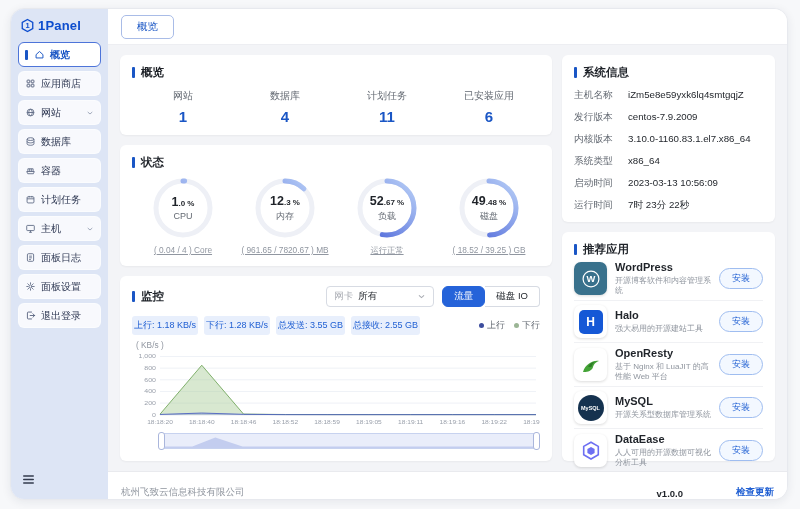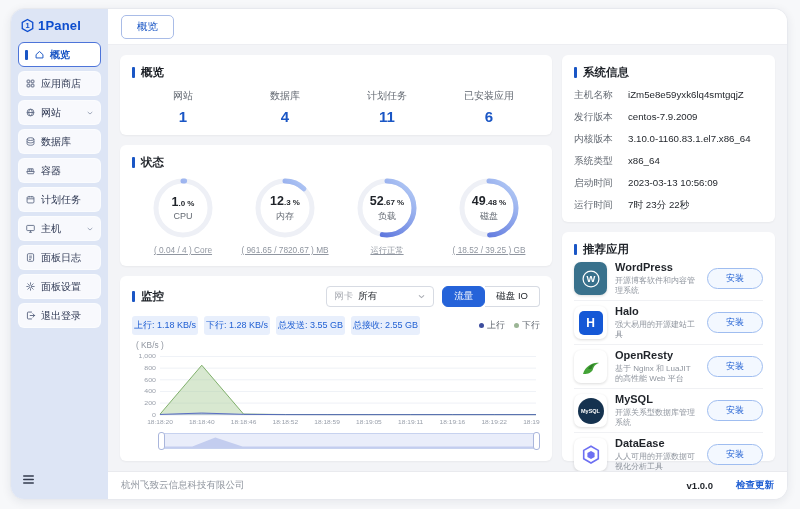--- a/index.html
+++ b/index.html
@@ -93,31 +93,31 @@
   .app-list { flex:1; display:flex; flex-direction:column; }
   .app-row { flex:1; display:flex; align-items:center; gap:8px; border-bottom:1px solid #f0f1f4; padding:4px 0; }
   .app-row:last-child { border-bottom:none; }
   .app-icon { width:33px; height:33px; border-radius:7px; box-shadow:0 1px 3px rgba(0,0,0,.14);
     display:flex; align-items:center; justify-content:center; flex-shrink:0; background:#fff; }
   .app-icon.wp { background:#39718c; }
   .app-meta { min-width:0; }
   .app-name { font-size:11px; font-weight:bold; color:#1f2329; }
   .app-desc { font-size:8px; color:#8f959e; margin-top:3px; line-height:1.25; }
   .install-btn { margin-left:auto; font-size:9px; color:#2160d3; border:1px solid #9fbdf0;
-    background:#f3f8ff; border-radius:999px; padding:3px 18px; flex-shrink:0; cursor:pointer; }
+    background:#f3f8ff; border-radius:999px; padding:3px 12px; flex-shrink:0; cursor:pointer; }
   .halo-inner { width:24px; height:24px; background:#1558d6; border-radius:5px; color:#fff;
     font-weight:bold; font-size:12px; display:flex; align-items:center; justify-content:center; }
   .mysql-inner { width:26px; height:26px; background:#15324f; border-radius:50%; color:#fff;
     font-size:5.5px; font-weight:bold; display:flex; align-items:center; justify-content:center; }
 
   
   .footer { height:28px; background:#fff; border-top:1px solid #e9eaee; display:flex;
-    align-items:center; padding:0 13px; font-size:9.5px; color:#8f959e; flex-shrink:0; }
+    align-items:flex-end; padding:0 13px; font-size:9.5px; color:#8f959e; flex-shrink:0;gap:46px; }
   .ver { margin-left:auto; color:#1f2329; font-weight:bold; }
-  .upd { color:#2160d3; margin-left:23px; cursor:pointer; font-weight:bold; }
+  .upd { color:#2160d3; margin-left:7px; cursor:pointer; font-weight:bold; }
 </style>
 </head>
 <body>
 
 <div class="window">
 
   <div class="sidebar">
     <div class="logo">
       <svg width="15" height="15" viewBox="0 0 16 16">
         <path d="M8 1.6 13.6 4.8v6.4L8 14.4 2.4 11.2V4.8z" fill="none" stroke="#0d4dce" stroke-width="1.4"></path>

